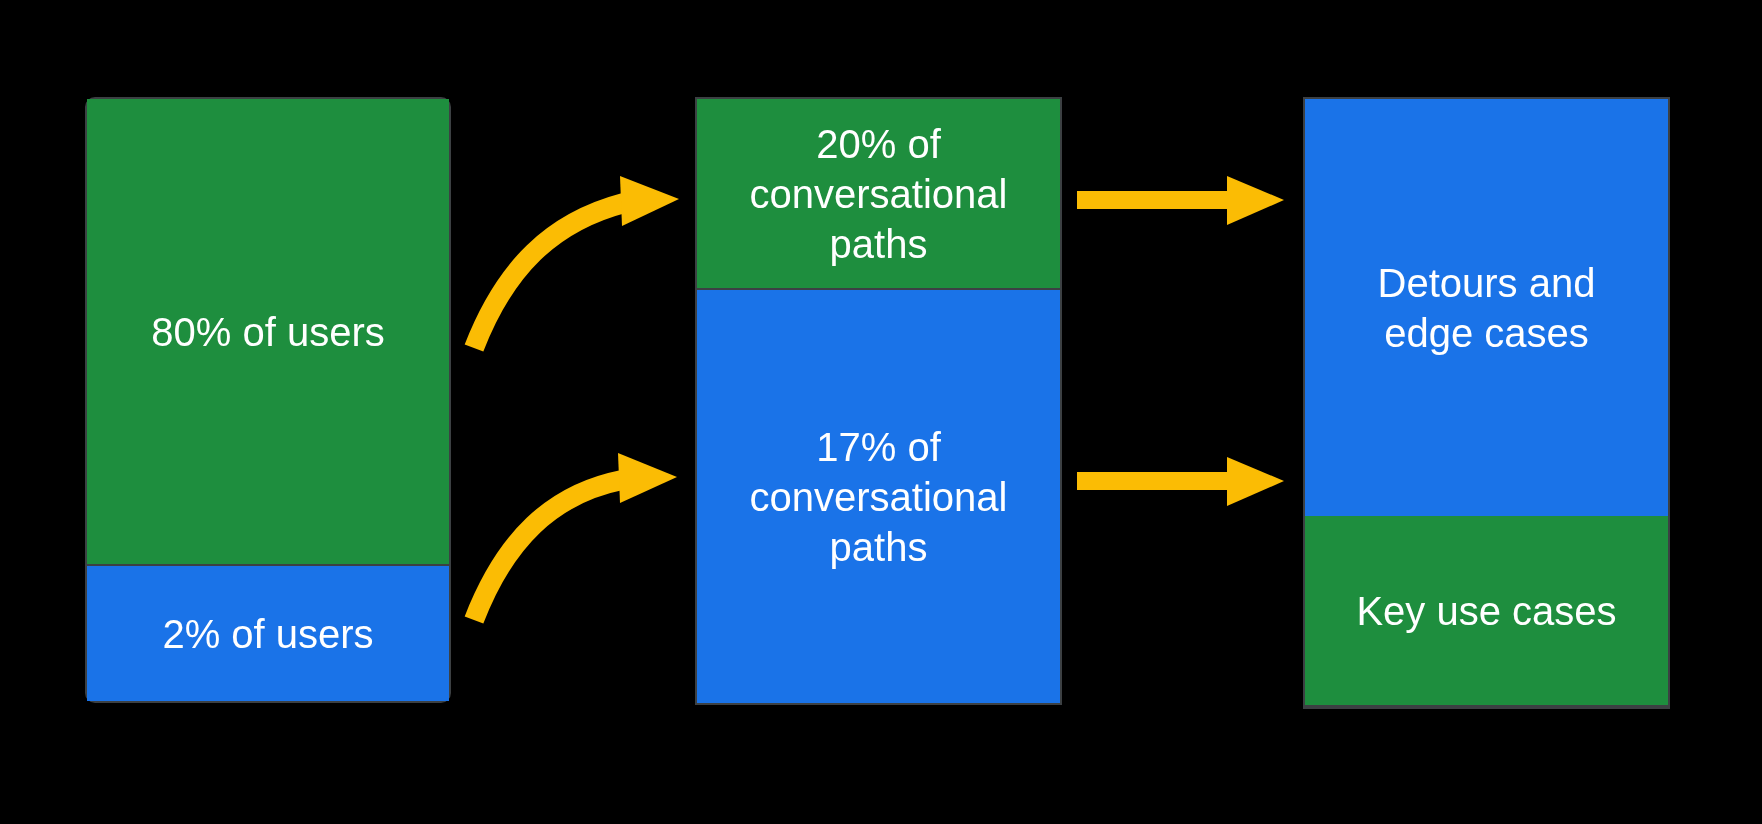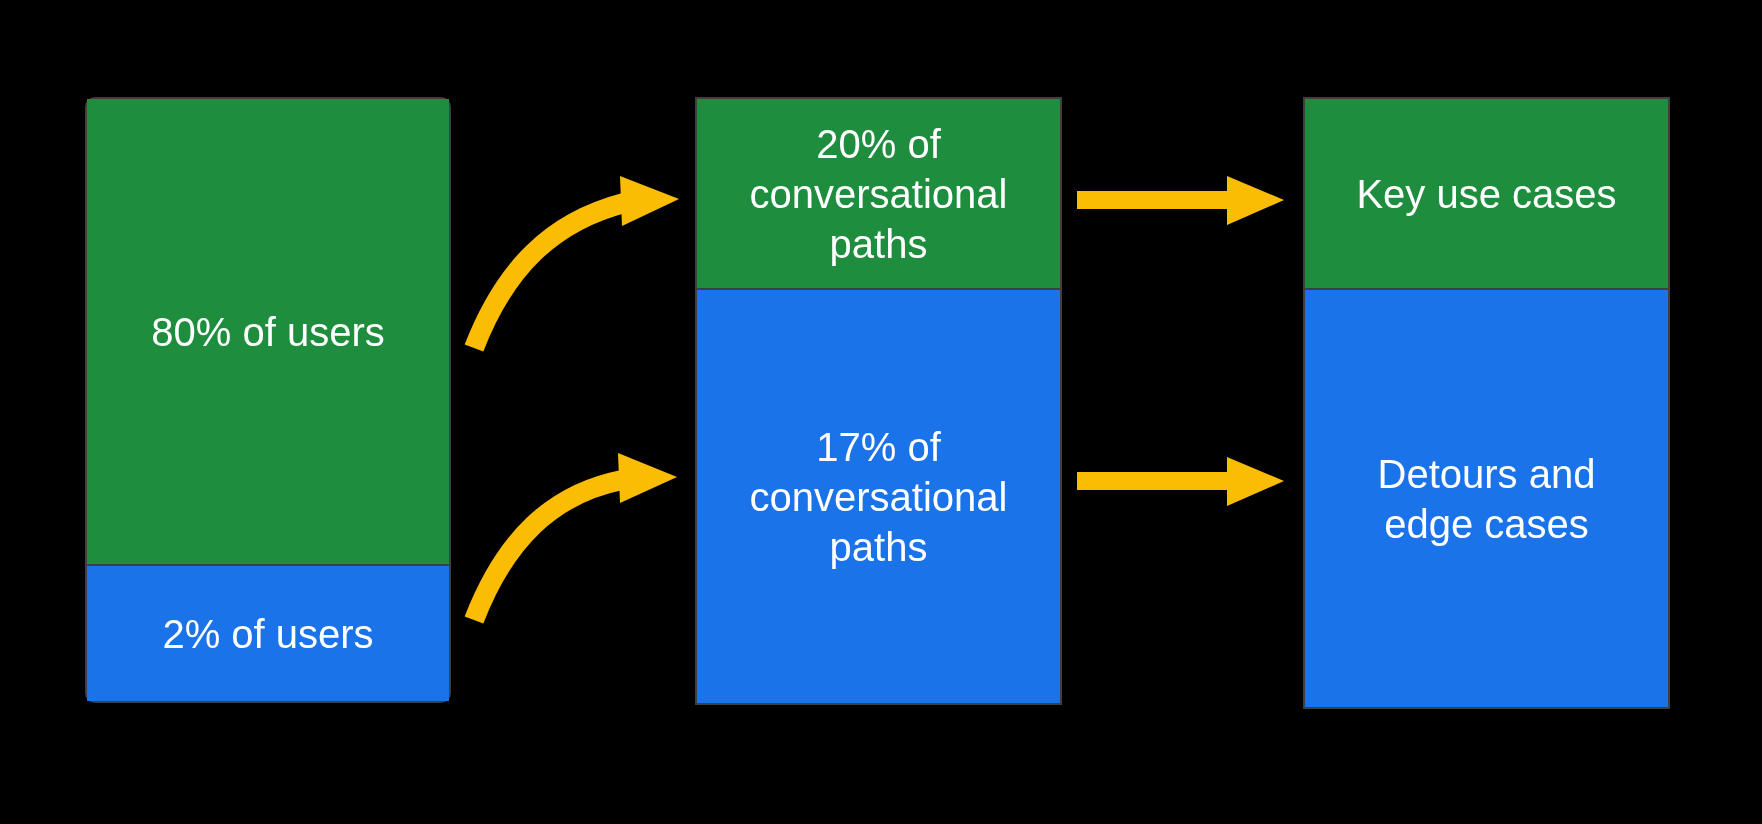--- a/index.html
+++ b/index.html
@@ -77,25 +77,25 @@
   <div class="bar bar-2">
     <div class="seg green">
       <div class="seg-label">20% of conversational paths</div>
     </div>
     <div class="seg blue">
       <div class="seg-label">17% of conversational paths</div>
     </div>
   </div>
 
   <div class="bar bar-3">
+    <div class="seg blue">
+      <div class="seg-label narrow">Detours and edge cases</div>
+    </div>
     <div class="seg green">
       <div class="seg-label">Key use cases</div>
-    </div>
-    <div class="seg blue">
-      <div class="seg-label narrow">Detours and edge cases</div>
     </div>
   </div>
 
   <svg class="arrows" viewBox="0 0 1762 824" xmlns="http://www.w3.org/2000/svg">
 
     <g>
       <path class="arrow-stroke" d="M 474 348 C 505 268, 552 222, 624 203"></path>
       <polygon class="arrow-head" points="620,176 622,226 679,199"></polygon>
     </g>
 

